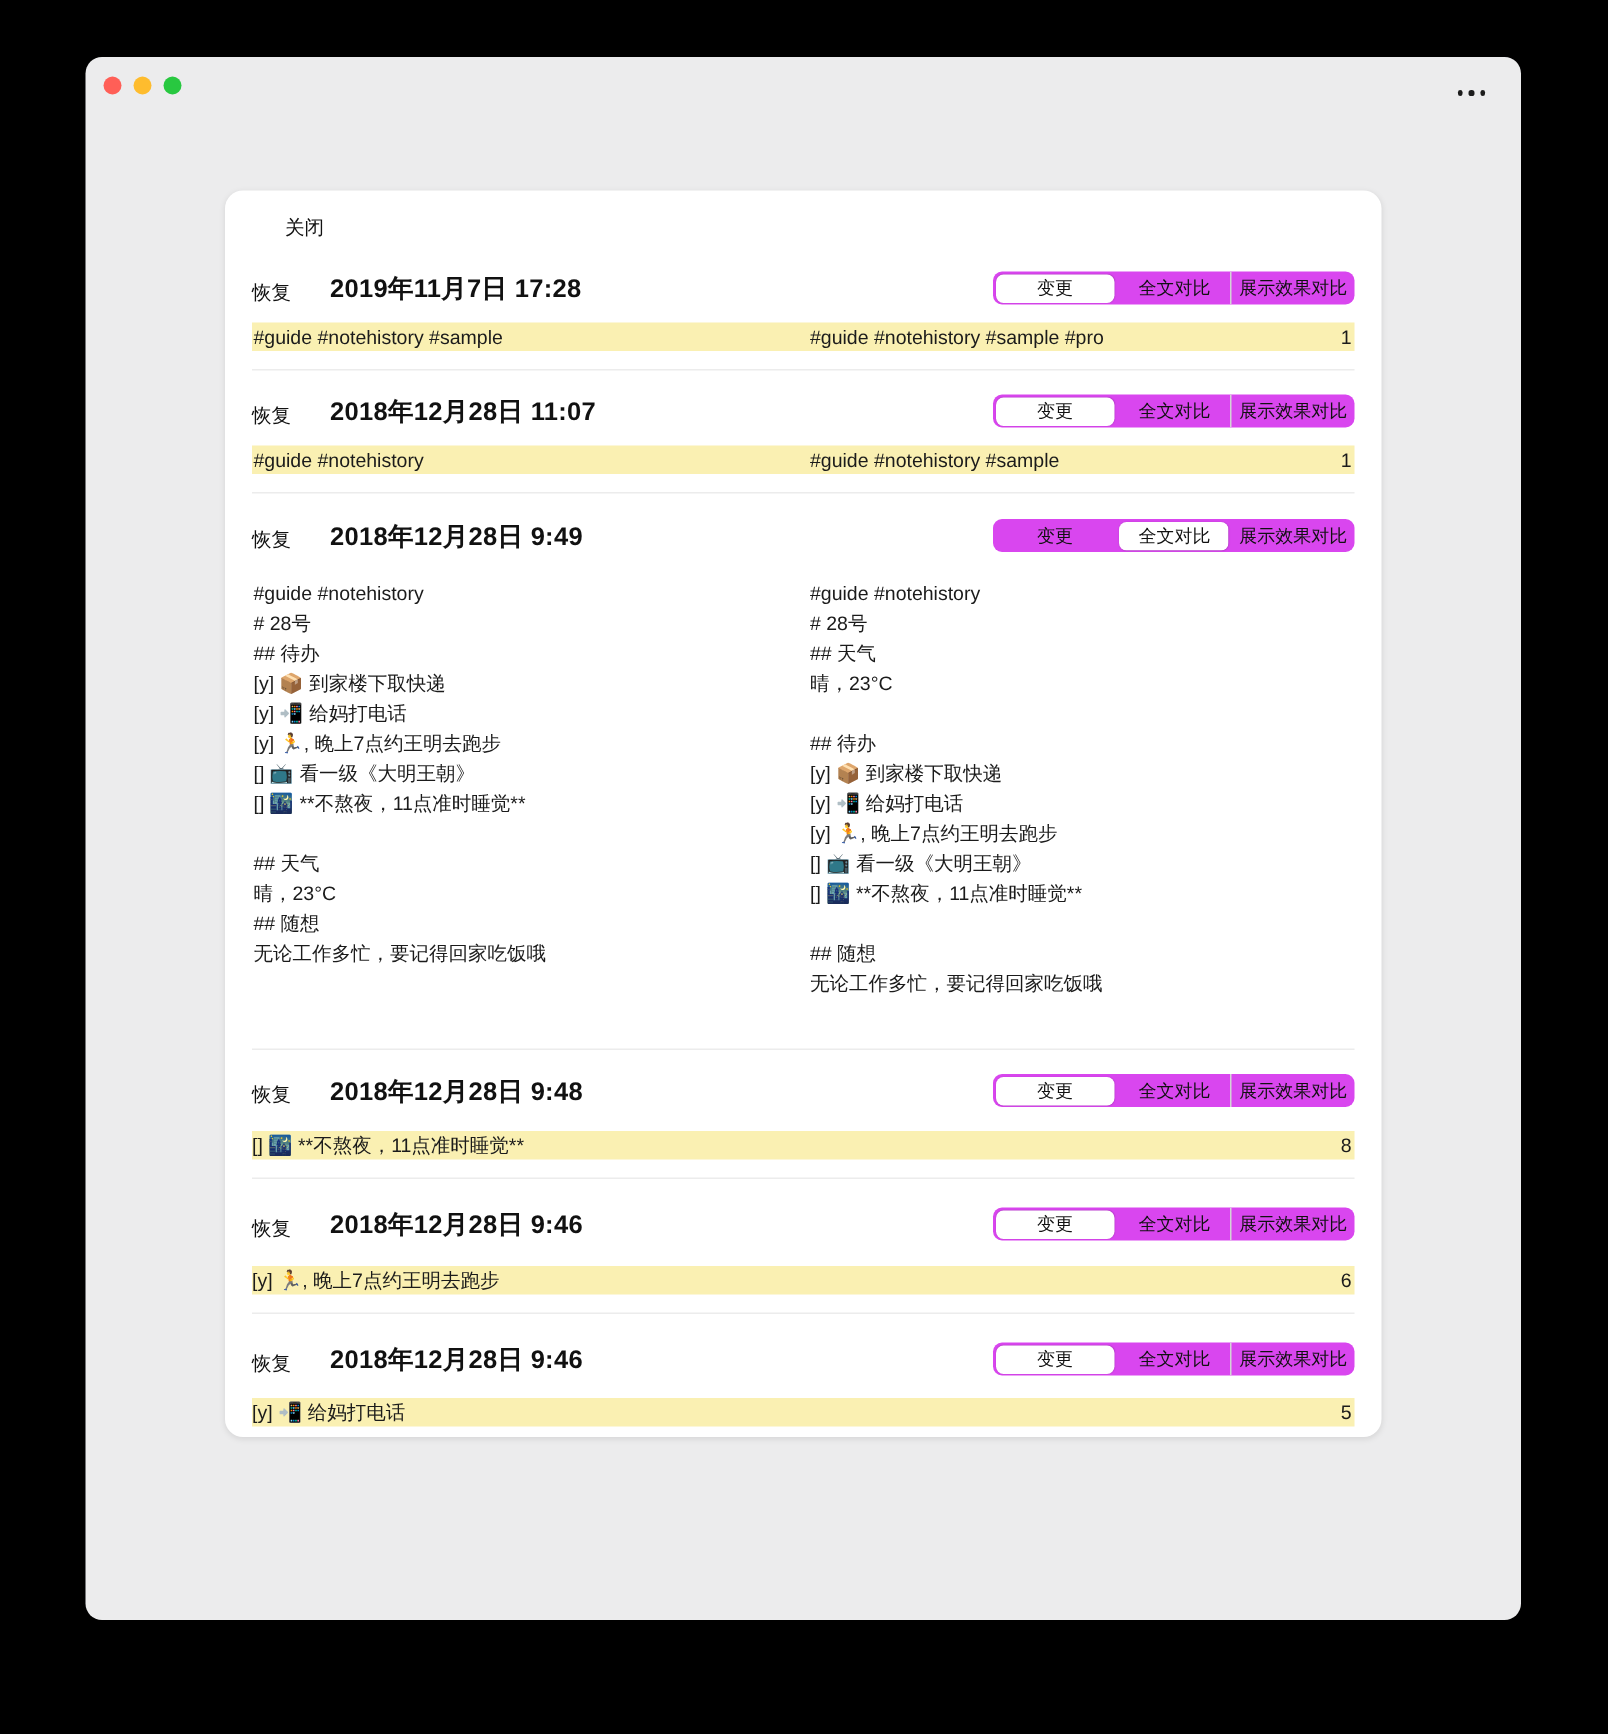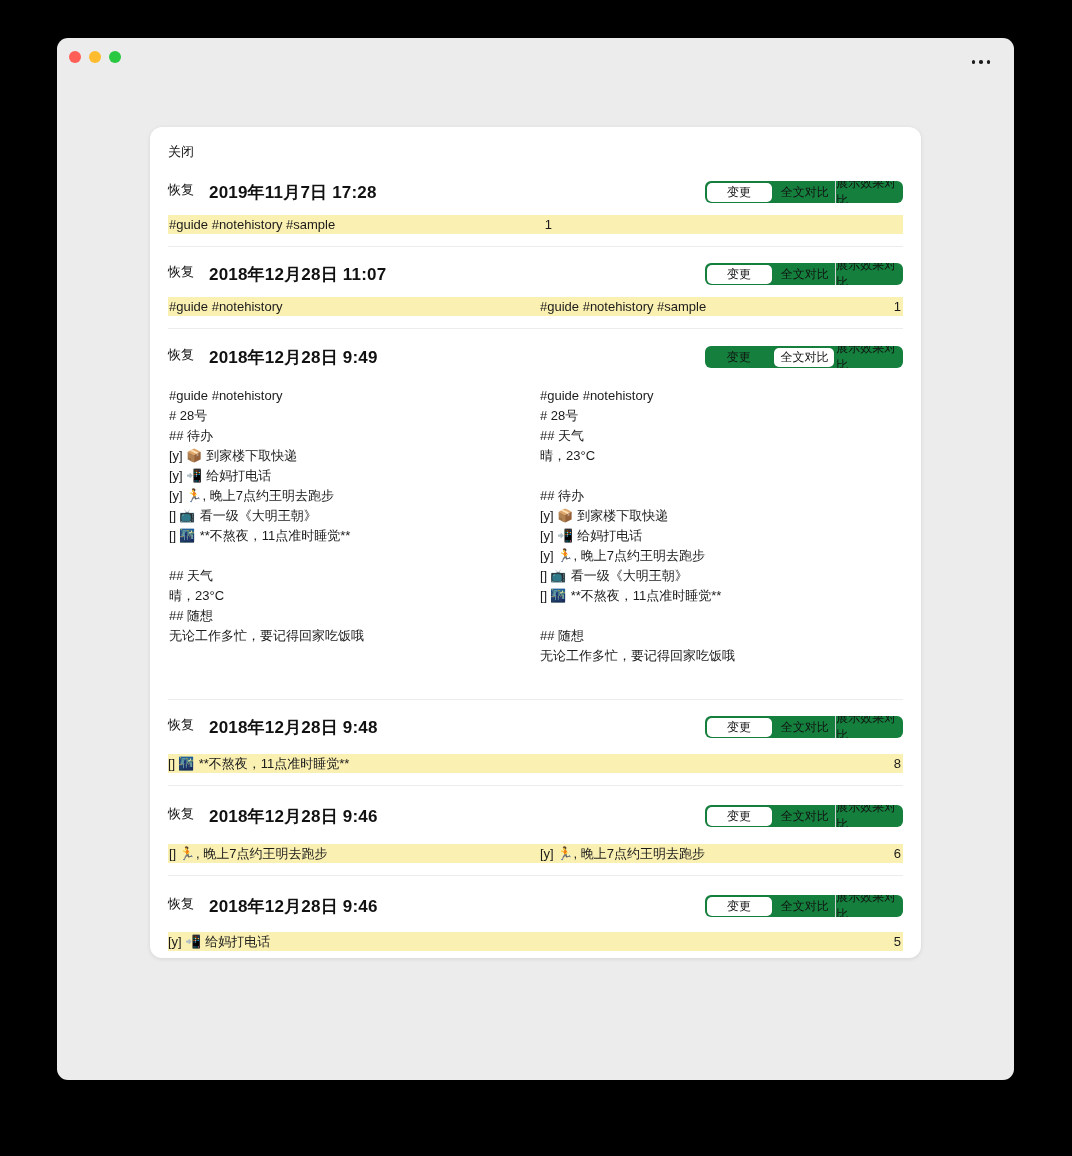--- a/index.html
+++ b/index.html
@@ -15,26 +15,26 @@
   .light.green{ background:#28c840; }
   .overflow-dots{ position:absolute; right:24px; top:22px; display:flex; gap:4px; }
   .overflow-dots i{ width:3.5px; height:3.5px; border-radius:50%; background:#1c1c1c; }
   .tags{ position:absolute; left:129px; top:52px; display:flex; gap:9px; }
   .tag{ background:#e1e2e2; border-radius:4px; padding:3px 9px; font-size:13px; line-height:15px; color:#1b1b1b; }
   .card{
     position:absolute; left:93px; top:89px; width:771px; height:831px;
     background:#fff; border-radius:12px; box-shadow:0 1px 4px rgba(0,0,0,.10);
     padding:0 18px; overflow:hidden;
   }
-  .close-label{ padding-top:17px; font-size:13px; line-height:16px; color:#111; width:30px; cursor:default; }
+  .close-label{ padding-top:17px; font-size:13px; line-height:16px; color:#111; width:30px; cursor:default;margin-left:22px; }
   .entry-header{ display:flex; align-items:center; justify-content:space-between; height:22px; }
   .restore{ font-size:13px; color:#111; margin-right:15px; }
   .entry-date{ font-size:17px; font-weight:700; color:#111; letter-spacing:.2px; }
-  .header-left{ display:flex; align-items:flex-start; }
-  .segctl{ display:flex; width:198px; height:22px; background:#15803d; border-radius:6px; font-size:12px; color:#111; overflow:hidden; }
+  .header-left{ display:flex; align-items:flex-end;gap:11px; }
+  .segctl{ display:flex; width:241px; height:22px; background:#d946ef; border-radius:6px; font-size:12px; color:#111; overflow:hidden; }
   .seg{ display:flex; align-items:center; justify-content:center; }
   .seg + .seg{ border-left:1px solid #d3d3d6; }
   .seg.selected{ background:#fff; border-radius:5px; margin:1.5px; box-shadow:0 0 1px rgba(0,0,0,.18); }
   .seg.selected + .seg, .seg.selected{ border-left-color:transparent; }
   .seg.w1{ width:84px; } .seg.w2{ width:77px; } .seg.w3{ width:84px; }
   .seg.selected.w1{ width:81px; } .seg.selected.w2{ width:74px; }
   .diff-row{ display:flex; align-items:center; height:19px; background:#faf0b2; font-size:13px; color:#1b1b1b; }
   .diff-old{ width:372px; padding-left:1px; white-space:nowrap; overflow:hidden; }
   .diff-new{ flex:1; white-space:nowrap; overflow:hidden; }
   .diff-num{ min-width:14px; text-align:right; padding-right:2px; font-size:13px; }
@@ -75,20 +75,21 @@
         <span class="entry-date">2019年11月7日 17:28</span>
       </div>
       <div class="segctl">
         <span class="seg w1 selected">变更</span>
         <span class="seg w2">全文对比</span>
         <span class="seg w3">展示效果对比</span>
       </div>
     </div>
     <div class="diff-row mt14">
       <span class="diff-old">#guide #notehistory #sample</span>
+      <span class="diff-new">#guide #notehistory #sample #pro</span>
       <span class="diff-num">1</span>
     </div>
     <div class="sep mt14"></div>
 
     <div class="entry-header mt16">
       <div class="header-left">
         <span class="restore">恢复</span>
         <span class="entry-date">2018年12月28日 11:07</span>
       </div>
       <div class="segctl">
@@ -168,21 +169,20 @@
         <span class="restore">恢复</span>
         <span class="entry-date">2018年12月28日 9:46</span>
       </div>
       <div class="segctl">
         <span class="seg w1 selected">变更</span>
         <span class="seg w2">全文对比</span>
         <span class="seg w3">展示效果对比</span>
       </div>
     </div>
     <div class="diff-row mt17">
-      <span class="diff-old">[] 🏃, 晚上7点约王明去跑步</span>
       <span class="diff-new">[y] 🏃, 晚上7点约王明去跑步</span>
       <span class="diff-num">6</span>
     </div>
     <div class="sep mt14"></div>
 
     <div class="entry-header mt19">
       <div class="header-left">
         <span class="restore">恢复</span>
         <span class="entry-date">2018年12月28日 9:46</span>
       </div>

